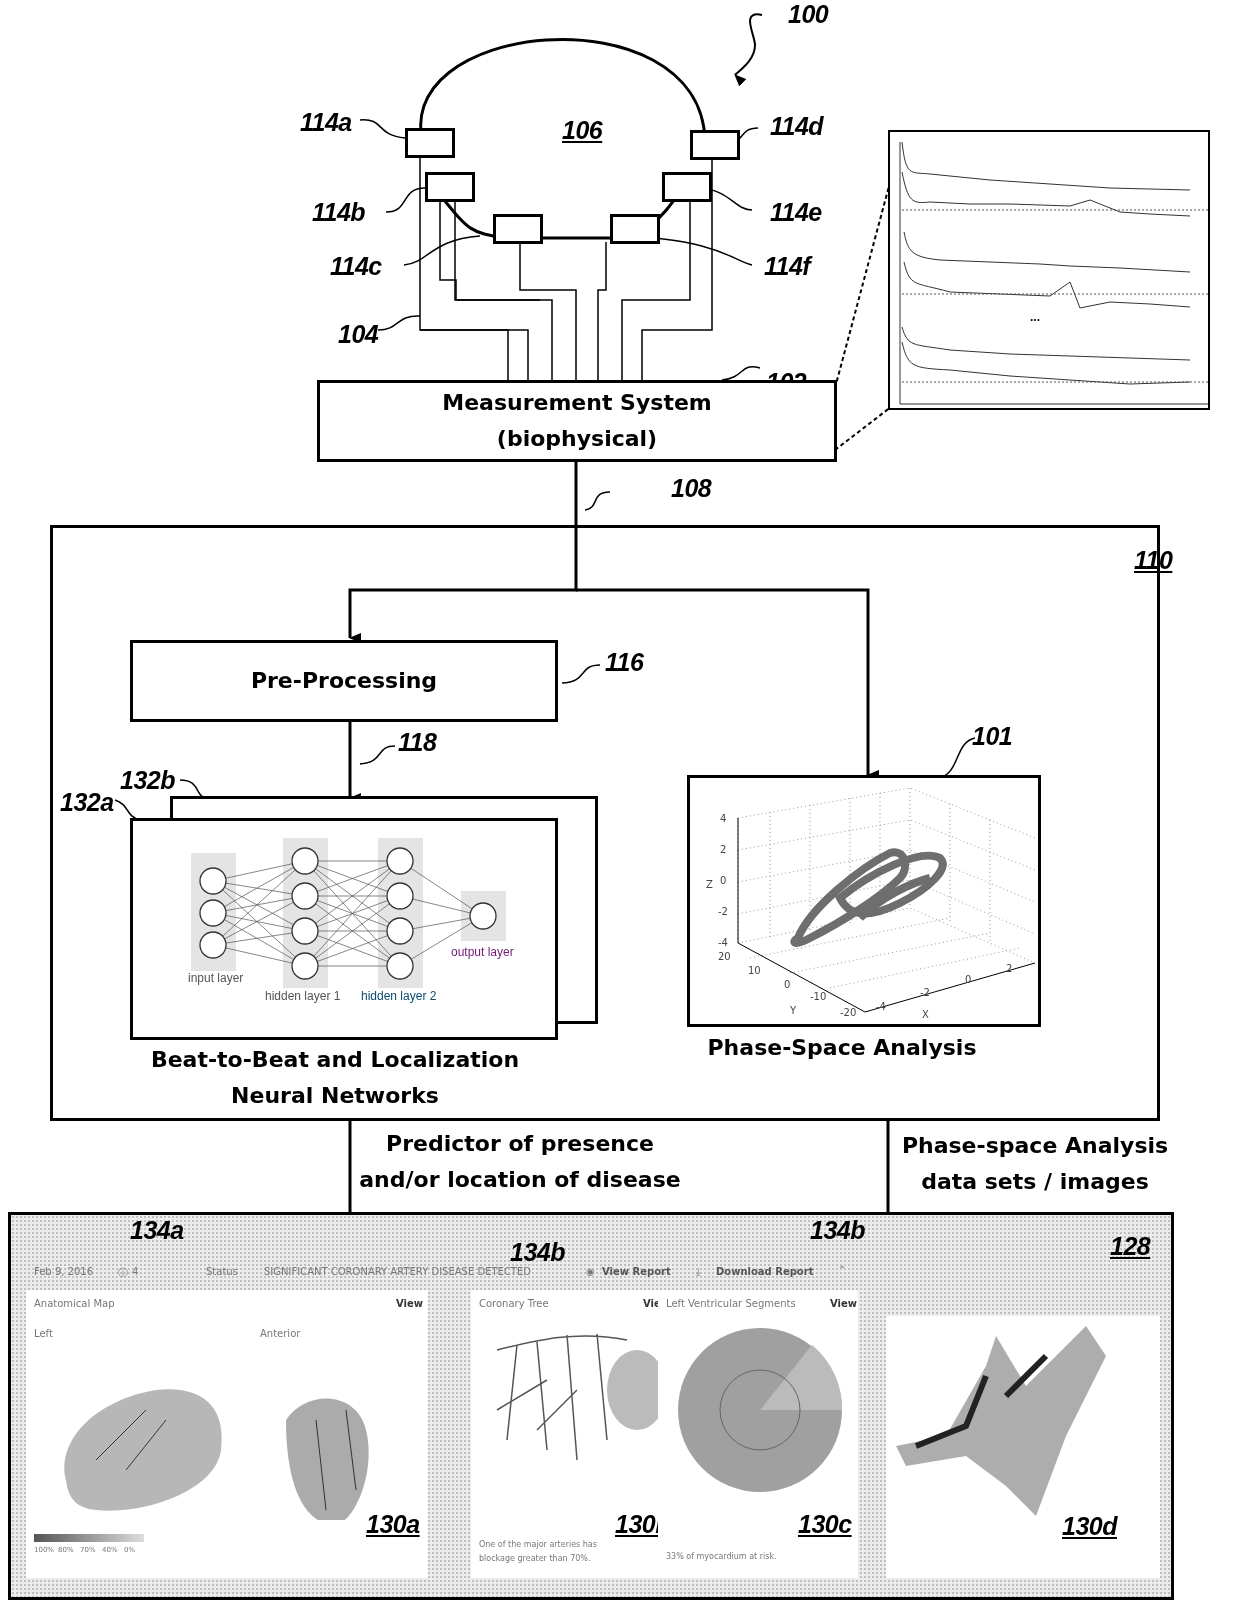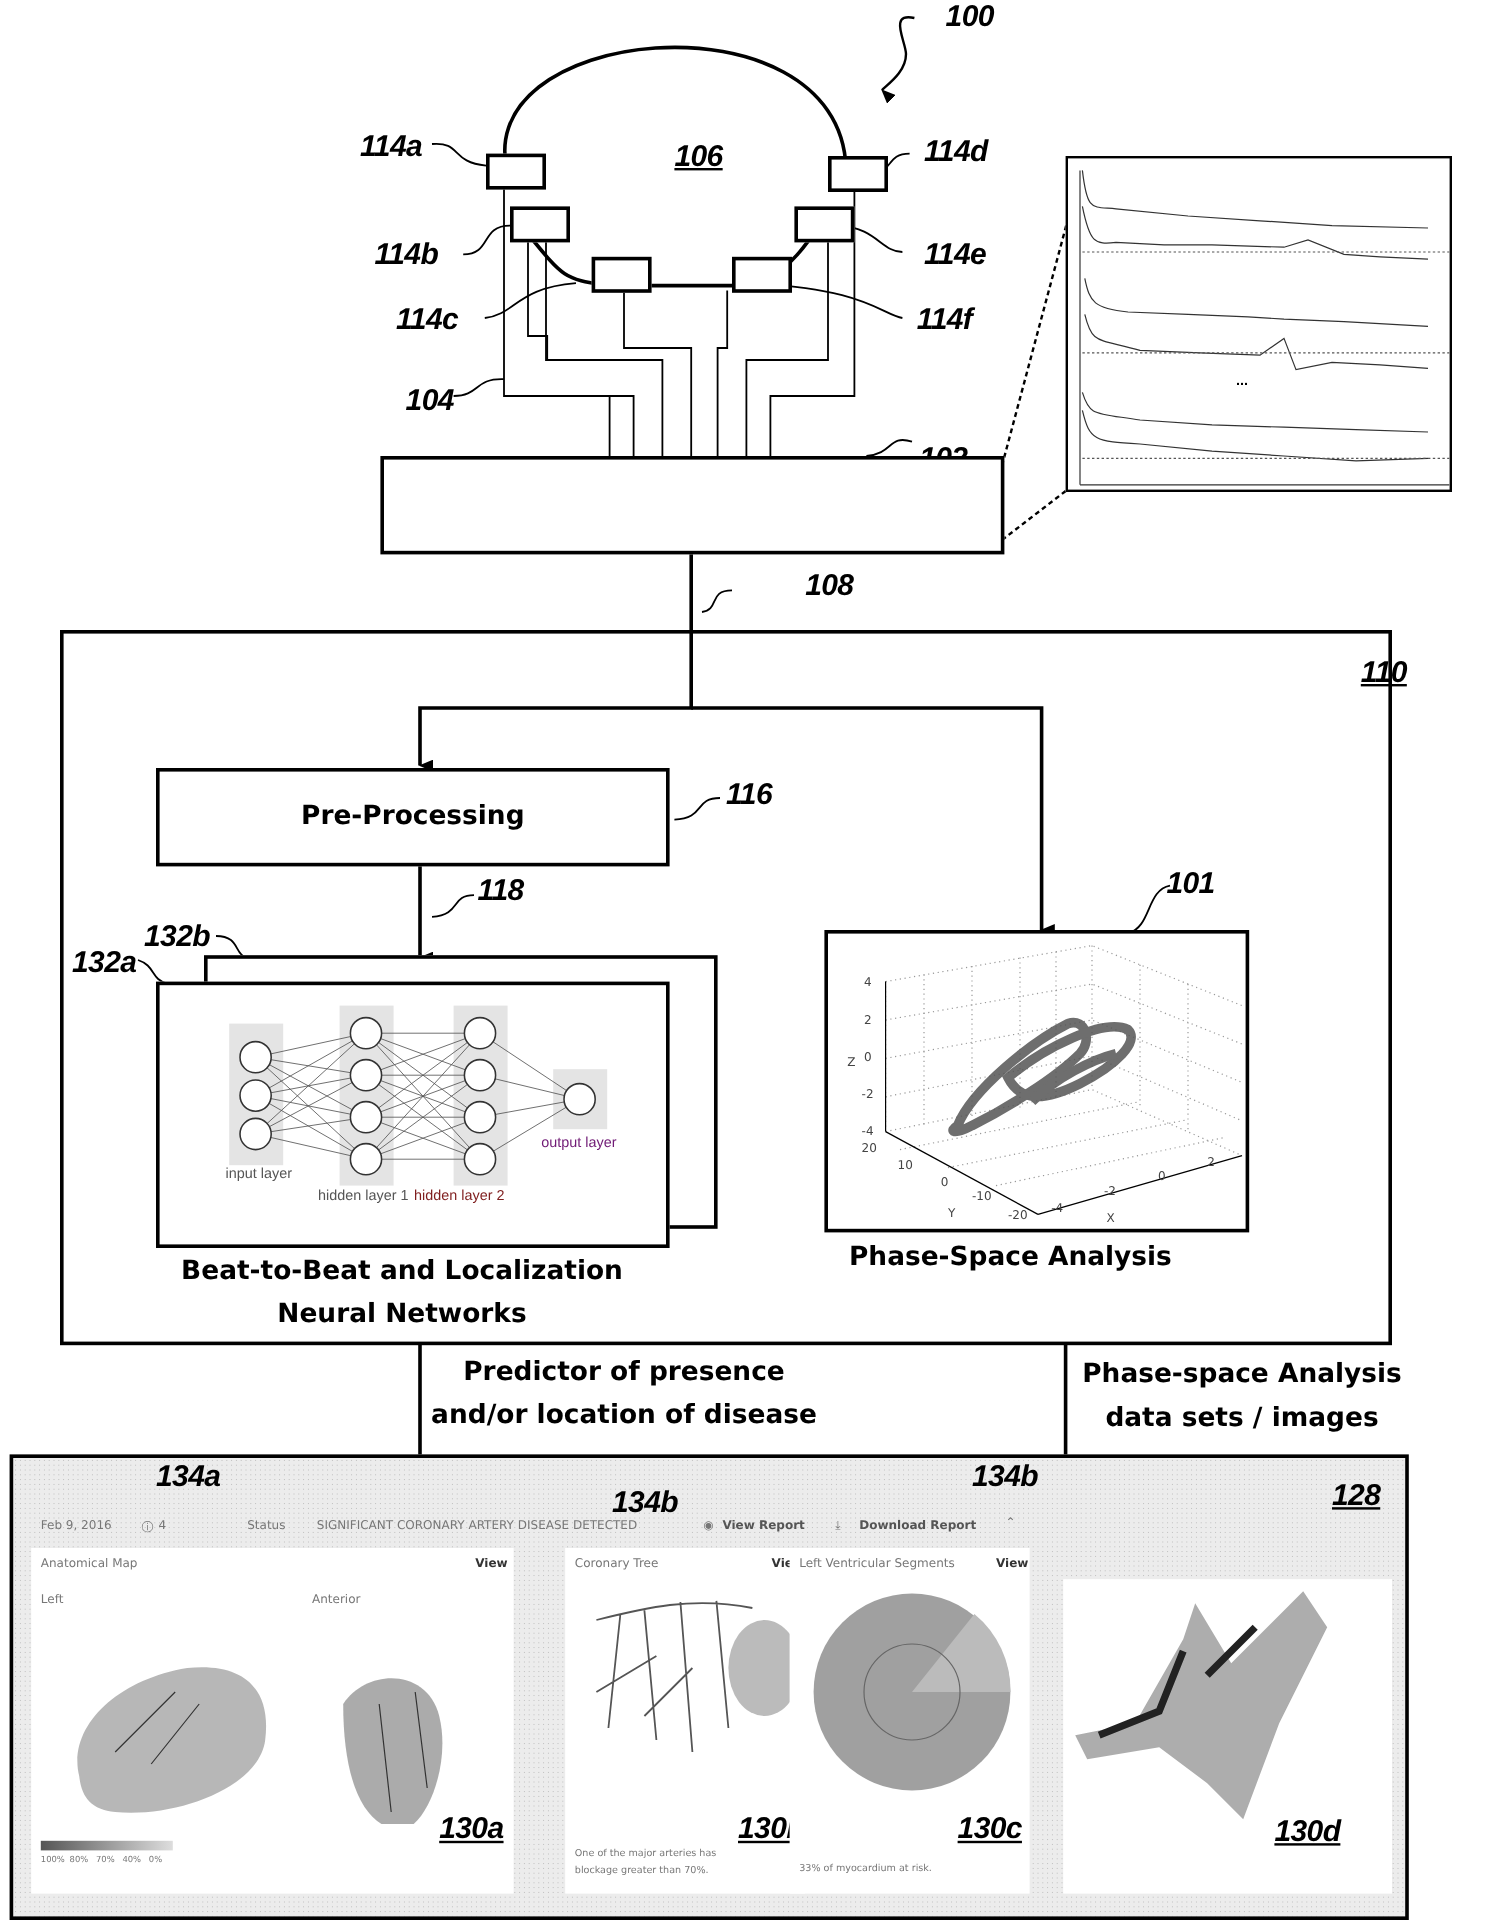--- a/index.html
+++ b/index.html
@@ -86,20 +86,22 @@
 <div class="ref" style="left:300px;top:108px;">114a</div>
 <div class="ref" style="left:312px;top:198px;">114b</div>
 <div class="ref" style="left:330px;top:252px;">114c</div>
 <div class="ref" style="left:770px;top:112px;">114d</div>
 <div class="ref" style="left:770px;top:198px;">114e</div>
 <div class="ref" style="left:764px;top:252px;">114f</div>
 <div class="ref" style="left:338px;top:320px;">104</div>
 <div class="ref" style="left:766px;top:368px;">102</div>
 
 <div class="box" style="left:317px;top:380px;width:520px;height:82px;">
+  <div class="lbl" style="left:0;right:0;top:2px;">Measurement System</div>
+  <div class="lbl" style="left:0;right:0;top:38px;">(biophysical)</div>
 </div>
 
 <div class="box" style="left:888px;top:130px;width:322px;height:280px;border-width:2px;">
   <svg width="318" height="276">
     <g fill="none" stroke="#333" stroke-width="1">
       <line x1="10" y1="10" x2="10" y2="272"></line>
       <line x1="10" y1="272" x2="318" y2="272"></line>
       <path d="M12,10 C16,45 20,40 40,42 L100,48 L160,52 L220,56 L300,58"></path>
       <path d="M12,40 C18,70 22,72 40,70 L80,72 L120,72 L180,74 L200,68 L230,80 L260,82 L300,84"></path>
       <path d="M14,100 C18,120 22,125 50,128 L100,130 L150,132 L180,134 L230,136 L300,140"></path>
@@ -184,21 +186,21 @@
         <circle cx="172" cy="145" r="13"></circle>
         <circle cx="267" cy="40" r="13"></circle>
         <circle cx="267" cy="75" r="13"></circle>
         <circle cx="267" cy="110" r="13"></circle>
         <circle cx="267" cy="145" r="13"></circle>
         <circle cx="350" cy="95" r="13"></circle>
       </g>
   </svg>
   <div class="abs" style="left:55px;top:150px;font-size:12px;color:#555;">input layer</div>
   <div class="abs" style="left:132px;top:168px;font-size:12px;color:#555;">hidden layer 1</div>
-  <div class="abs" style="left:212px;top:168px;font-size:12px;color:#7f1d1d;">hidden layer 2</div>
+  <div class="abs" style="left:228px;top:168px;font-size:12px;color:#0c4a6e;">hidden layer 2</div>
   <div class="abs" style="left:318px;top:124px;font-size:12px;color:#701a75;">output layer</div>
 </div>
 <div class="lbl" style="left:130px;top:1042px;width:410px;">Beat-to-Beat and Localization</div>
 <div class="lbl" style="left:130px;top:1078px;width:410px;">Neural Networks</div>
 
 <div class="ref" style="left:972px;top:722px;">101</div>
 <div class="box" style="left:687px;top:775px;width:354px;height:252px;">
   <svg width="348" height="246">
     <g stroke="#999" stroke-dasharray="1,3" fill="none" stroke-width="1">
       <path d="M48,40 L220,10 L345,60 M48,165 L220,130 L345,185 M48,40 L48,165 M220,10 L220,130"></path>

